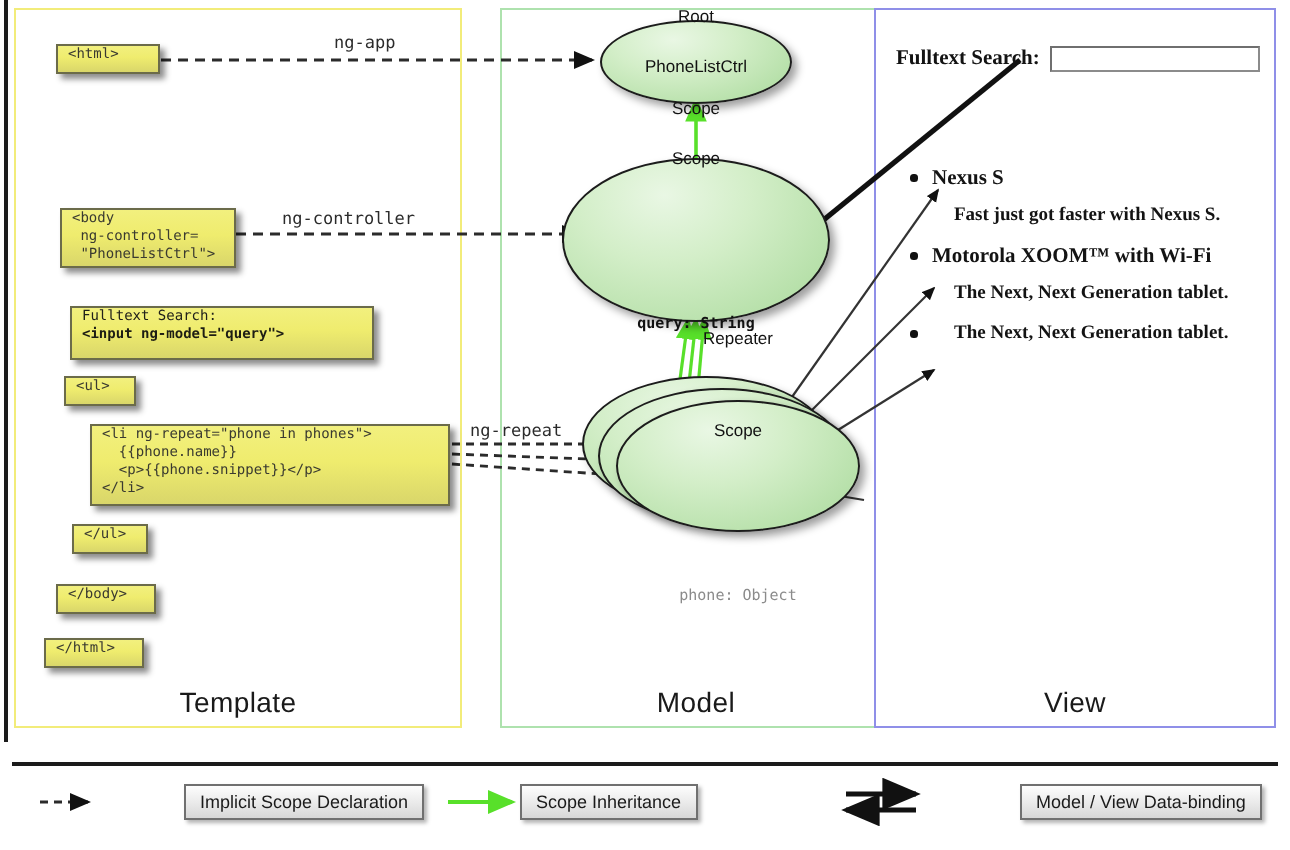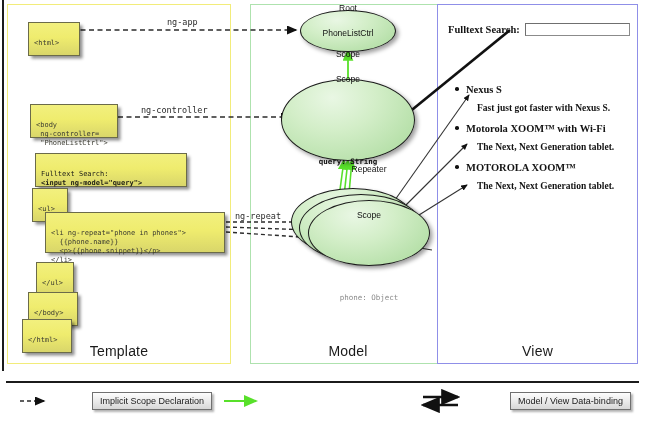--- a/index.html
+++ b/index.html
@@ -20,21 +20,21 @@
   }
 
   
   .codebox{
     position:absolute;box-sizing:border-box;
     border:1.5px solid #6b6b4a;
     background:linear-gradient(180deg,#f2f07e 0%,#efec6e 45%,#d9d66a 100%);
     box-shadow:2.5px 2.5px 3px rgba(0,0,0,.45);
     font-family:"DejaVu Sans Mono","Liberation Mono",monospace;
     font-size:7px;line-height:9px;color:#3a3a30;
-    padding:16px 5px;white-space:pre;
+    padding:0 5px;white-space:pre;
   }
   .codebox.strong{color:#20201a;}
   .codebox b{font-weight:bold;color:#1d1d14;}
 
   
   .ellipse{
     position:absolute;box-sizing:border-box;border-radius:50%;
     border:1.4px solid #1c1c1c;
     background:radial-gradient(ellipse at 38% 22%, #e9f7e4 0%, #d3eec8 38%, #a8d99a 100%);
     box-shadow:2.5px 2.5px 4px rgba(0,0,0,.38);
@@ -115,21 +115,20 @@
           <div class="view-name">Nexus S</div>
           <div class="view-snippet">Fast just got faster with Nexus S.</div>
         </div>
         <div class="view-item">
           <span class="bullet"></span>
           <div class="view-name">Motorola XOOM™  with Wi-Fi</div>
           <div class="view-snippet">The Next, Next Generation tablet.</div>
         </div>
         <div class="view-item">
           <span class="bullet"></span>
-          <div class="view-name">MOTOROLA XOOM™</div>
           <div class="view-snippet">The Next, Next Generation tablet.</div>
         </div>
       </div>
     </div>
   </div>
 
   <svg width="645" height="425" style="position:absolute;left:0;top:0;pointer-events:none;">
     <defs>
       <marker id="ah-black" markerWidth="7" markerHeight="7" refX="6" refY="3" orient="auto">
         <path d="M0,0 L7,3 L0,6 Z" fill="#111"></path>
@@ -238,17 +237,20 @@
     <div>Scope</div>
     <div style="height:7px;"></div>
     <div class="sub dim">phone: Object</div>
   </div>
 
   <div id="legend-rule"></div>
 
   <div class="legend" id="legend-implicit">
     <div class="legend-box">Implicit Scope Declaration</div>
   </div>
+  <div class="legend" id="legend-inherit">
+    <div class="legend-box">Scope Inheritance</div>
+  </div>
   <div class="legend" id="legend-binding">
     <div class="legend-box">Model / View Data-binding</div>
   </div>
 
 </div>
 
 </body></html>

